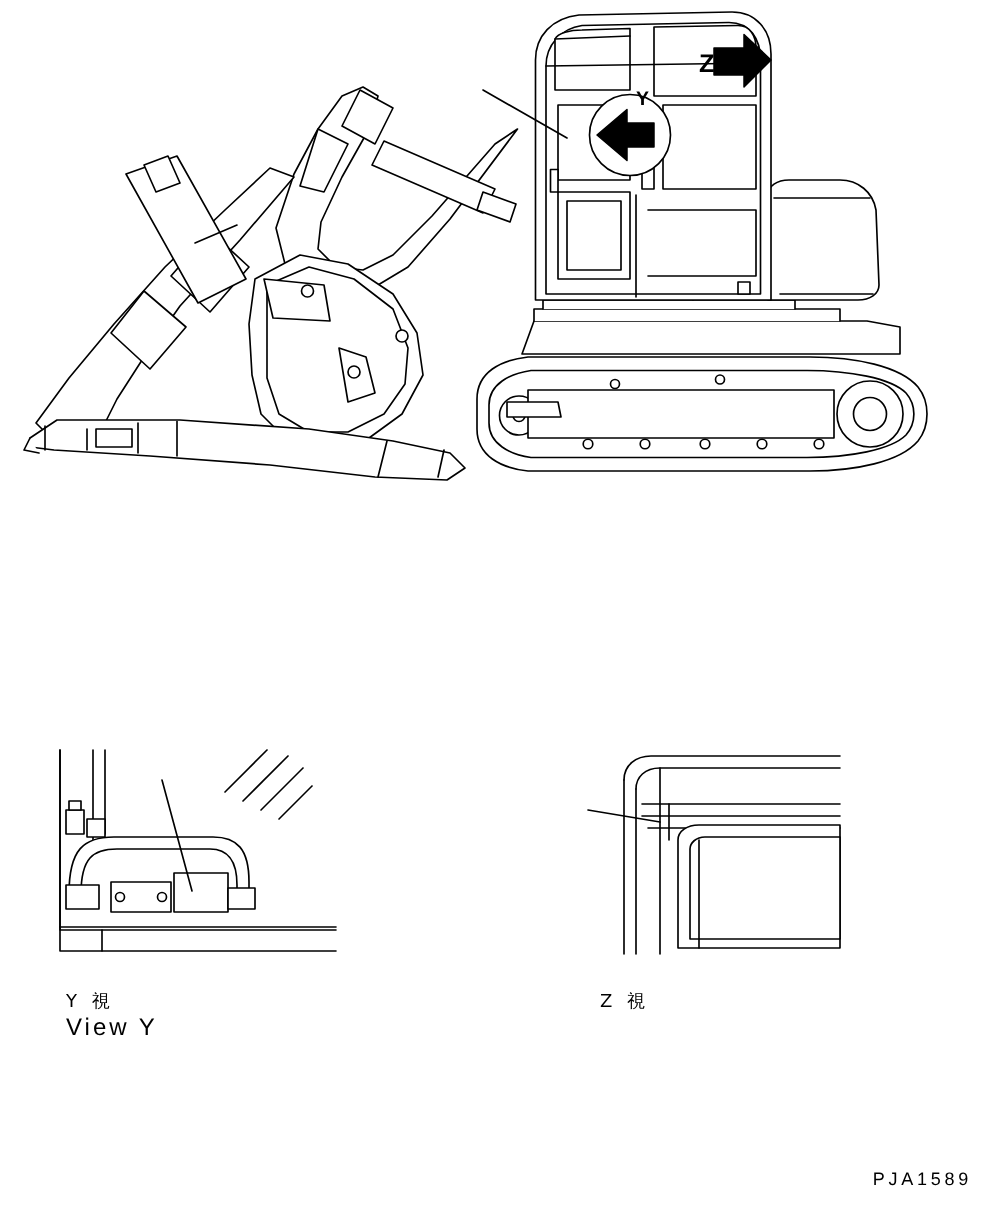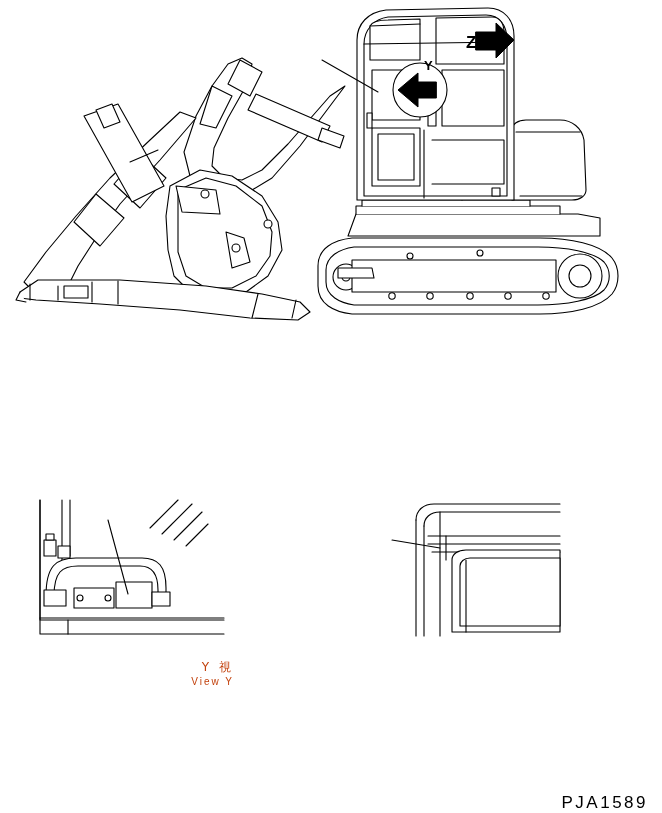--- a/index.html
+++ b/index.html
@@ -21,44 +21,44 @@
   }
   .svg-layer {
     position: absolute;
     top: 0;
     left: 0;
     width: 662px;
     height: 813px;
   }
   .label-block {
     position: absolute;
-    text-align: right;
+    text-align: left;
     line-height: 1.25;
-    color: #c2410c;
+    color: #000000;
   }
   .label-jp {
     font-size: 12px;
     letter-spacing: 3px;
     font-family: "DejaVu Sans", sans-serif;
     white-space: nowrap;
   }
   .label-en {
-    font-size: 10px;
+    font-size: 16px;
     letter-spacing: 2px;
     font-family: "Liberation Sans", sans-serif;
     white-space: nowrap;
     margin-top: 1px;
   }
   #view-y-label { left: 44px; top: 660px; width: 190px; }
   #view-z-label { left: 400px; top: 660px; width: 190px; }
   #drawing-number {
     position: absolute;
     right: 14px;
-    bottom: 0;
-    font-size: 17px;
+    bottom: 20px;
+    font-size: 12px;
     letter-spacing: 2.5px;
     font-family: "Liberation Sans", sans-serif;
     color: #000000;
   }
   .arrow-letter {
     font-family: "Liberation Sans", sans-serif;
     font-weight: bold;
     font-size: 17px;
     fill: #000000;
   }
@@ -247,20 +247,21 @@
 
     </g>
   </svg>
 
   <div class="label-block" id="view-y-label">
     <div class="label-jp">Y 視</div>
     <div class="label-en">View Y</div>
   </div>
 
   <div class="label-block" id="view-z-label">
+    <div class="label-jp">Z 視</div>
   </div>
 
   <svg class="svg-layer" viewBox="0 0 662 813" style="pointer-events:none">
     <text class="arrow-letter" x="466" y="48">Z</text>
     <text class="arrow-letter" x="424" y="70" style="font-size:13px">Y</text>
   </svg>
 
   <div id="drawing-number">PJA1589</div>
 
 </div>

